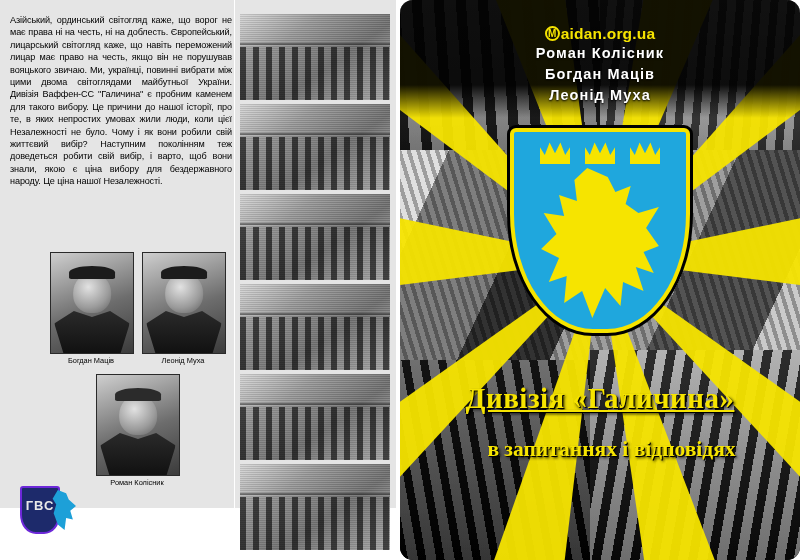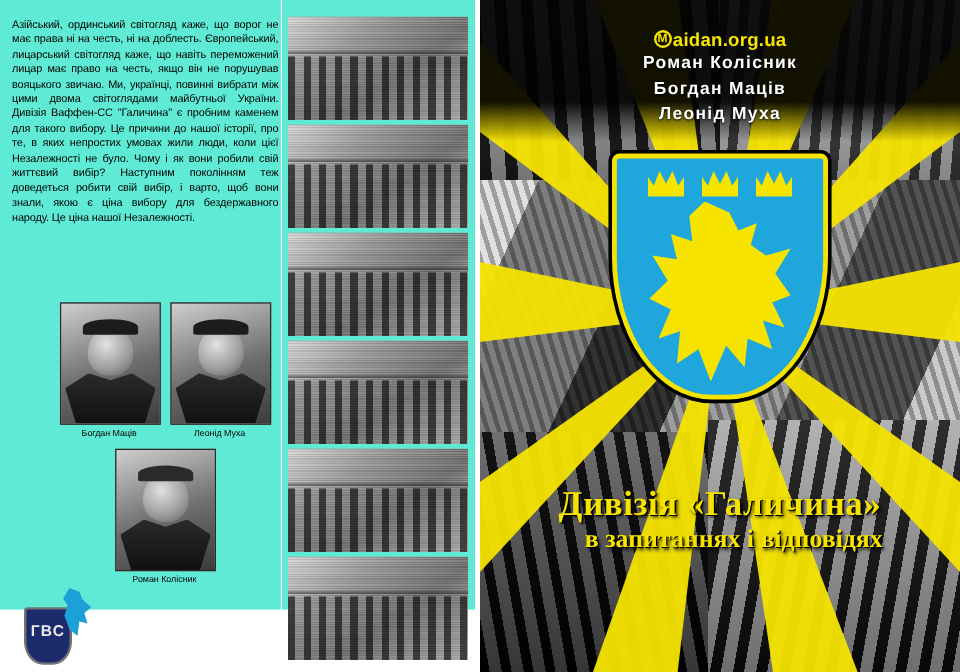--- a/index.html
+++ b/index.html
@@ -18,21 +18,21 @@
     background: #ffffff;
   }
 
   
   #back-cover {
     position: absolute;
     left: 0;
     top: 0;
     width: 396px;
     height: 508px;
-    background: #5eead4;
+    background: #e5e5e5;
     box-sizing: border-box;
   }
   #blurb {
     position: absolute;
     left: 10px;
     top: 14px;
     width: 222px;
     font-size: 9.1px;
     line-height: 12.4px;
     text-align: justify;
@@ -129,23 +129,22 @@
     width: 64px;
     height: 62px;
   }
   #publisher-logo .shield {
     position: absolute;
     left: 6px;
     top: 2px;
     width: 36px;
     height: 44px;
     background: #1d2a6b;
-    border: 2px solid #737373;
+    border: 2px solid #6d28d9;
     border-radius: 3px 3px 40% 40%;
-    margin-top: 20px;
   }
   #publisher-logo .shield span {
     position: absolute;
     left: 0; right: 0;
     top: 10px;
     text-align: center;
     color: #e8e8e8;
     font-size: 13px;
     font-weight: bold;
     letter-spacing: 1px;
@@ -172,20 +171,21 @@
   
   #front-cover {
     position: absolute;
     left: 400px;
     top: 0;
     width: 400px;
     height: 560px
     ;
     overflow: hidden;
     background: #050505;
+    border-radius: 13px;
   }
   
   #collage {
     position: absolute;
     inset: 0;
     background:
       linear-gradient(115deg, #d6d6d6 0 18%, #7e7e7e 18% 34%, #3a3a3a 34% 48%, #9b9b9b 48% 62%, #585858 62% 78%, #c2c2c2 78% 100%),
       repeating-linear-gradient(73deg, rgba(0,0,0,0.28) 0 4px, rgba(255,255,255,0.10) 4px 9px);
     background-blend-mode: multiply, normal;
     filter: grayscale(1) contrast(1.12);
@@ -320,28 +320,29 @@
       84% 82%, 68% 76%, 66% 92%, 54% 80%, 44% 100%, 36% 82%,
       22% 90%, 24% 72%, 10% 76%, 18% 60%, 4% 54%, 16% 44%,
       6% 30%, 22% 32%, 18% 18%, 32% 22%, 30% 8%
     );
   }
 
   
   #main-title {
     position: absolute;
     left: 0; right: 0;
-    top: 404px;
+    top: 382px;
     text-align: center;
     font-family: "Liberation Serif", serif;
     font-size: 29px;
     font-weight: bold;
     color: #f6e400;
     text-shadow: 1px 1px 0 #000, 2px 2px 3px rgba(0,0,0,0.9);
     letter-spacing: 0.5px;
+    text-decoration: underline;
   }
   #sub-title {
     position: absolute;
     left: 0; right: 0;
     top: 437px;
     text-align: center;
     font-family: "Liberation Serif", serif;
     font-size: 21.5px;
     font-weight: bold;
     color: #f6e400;

